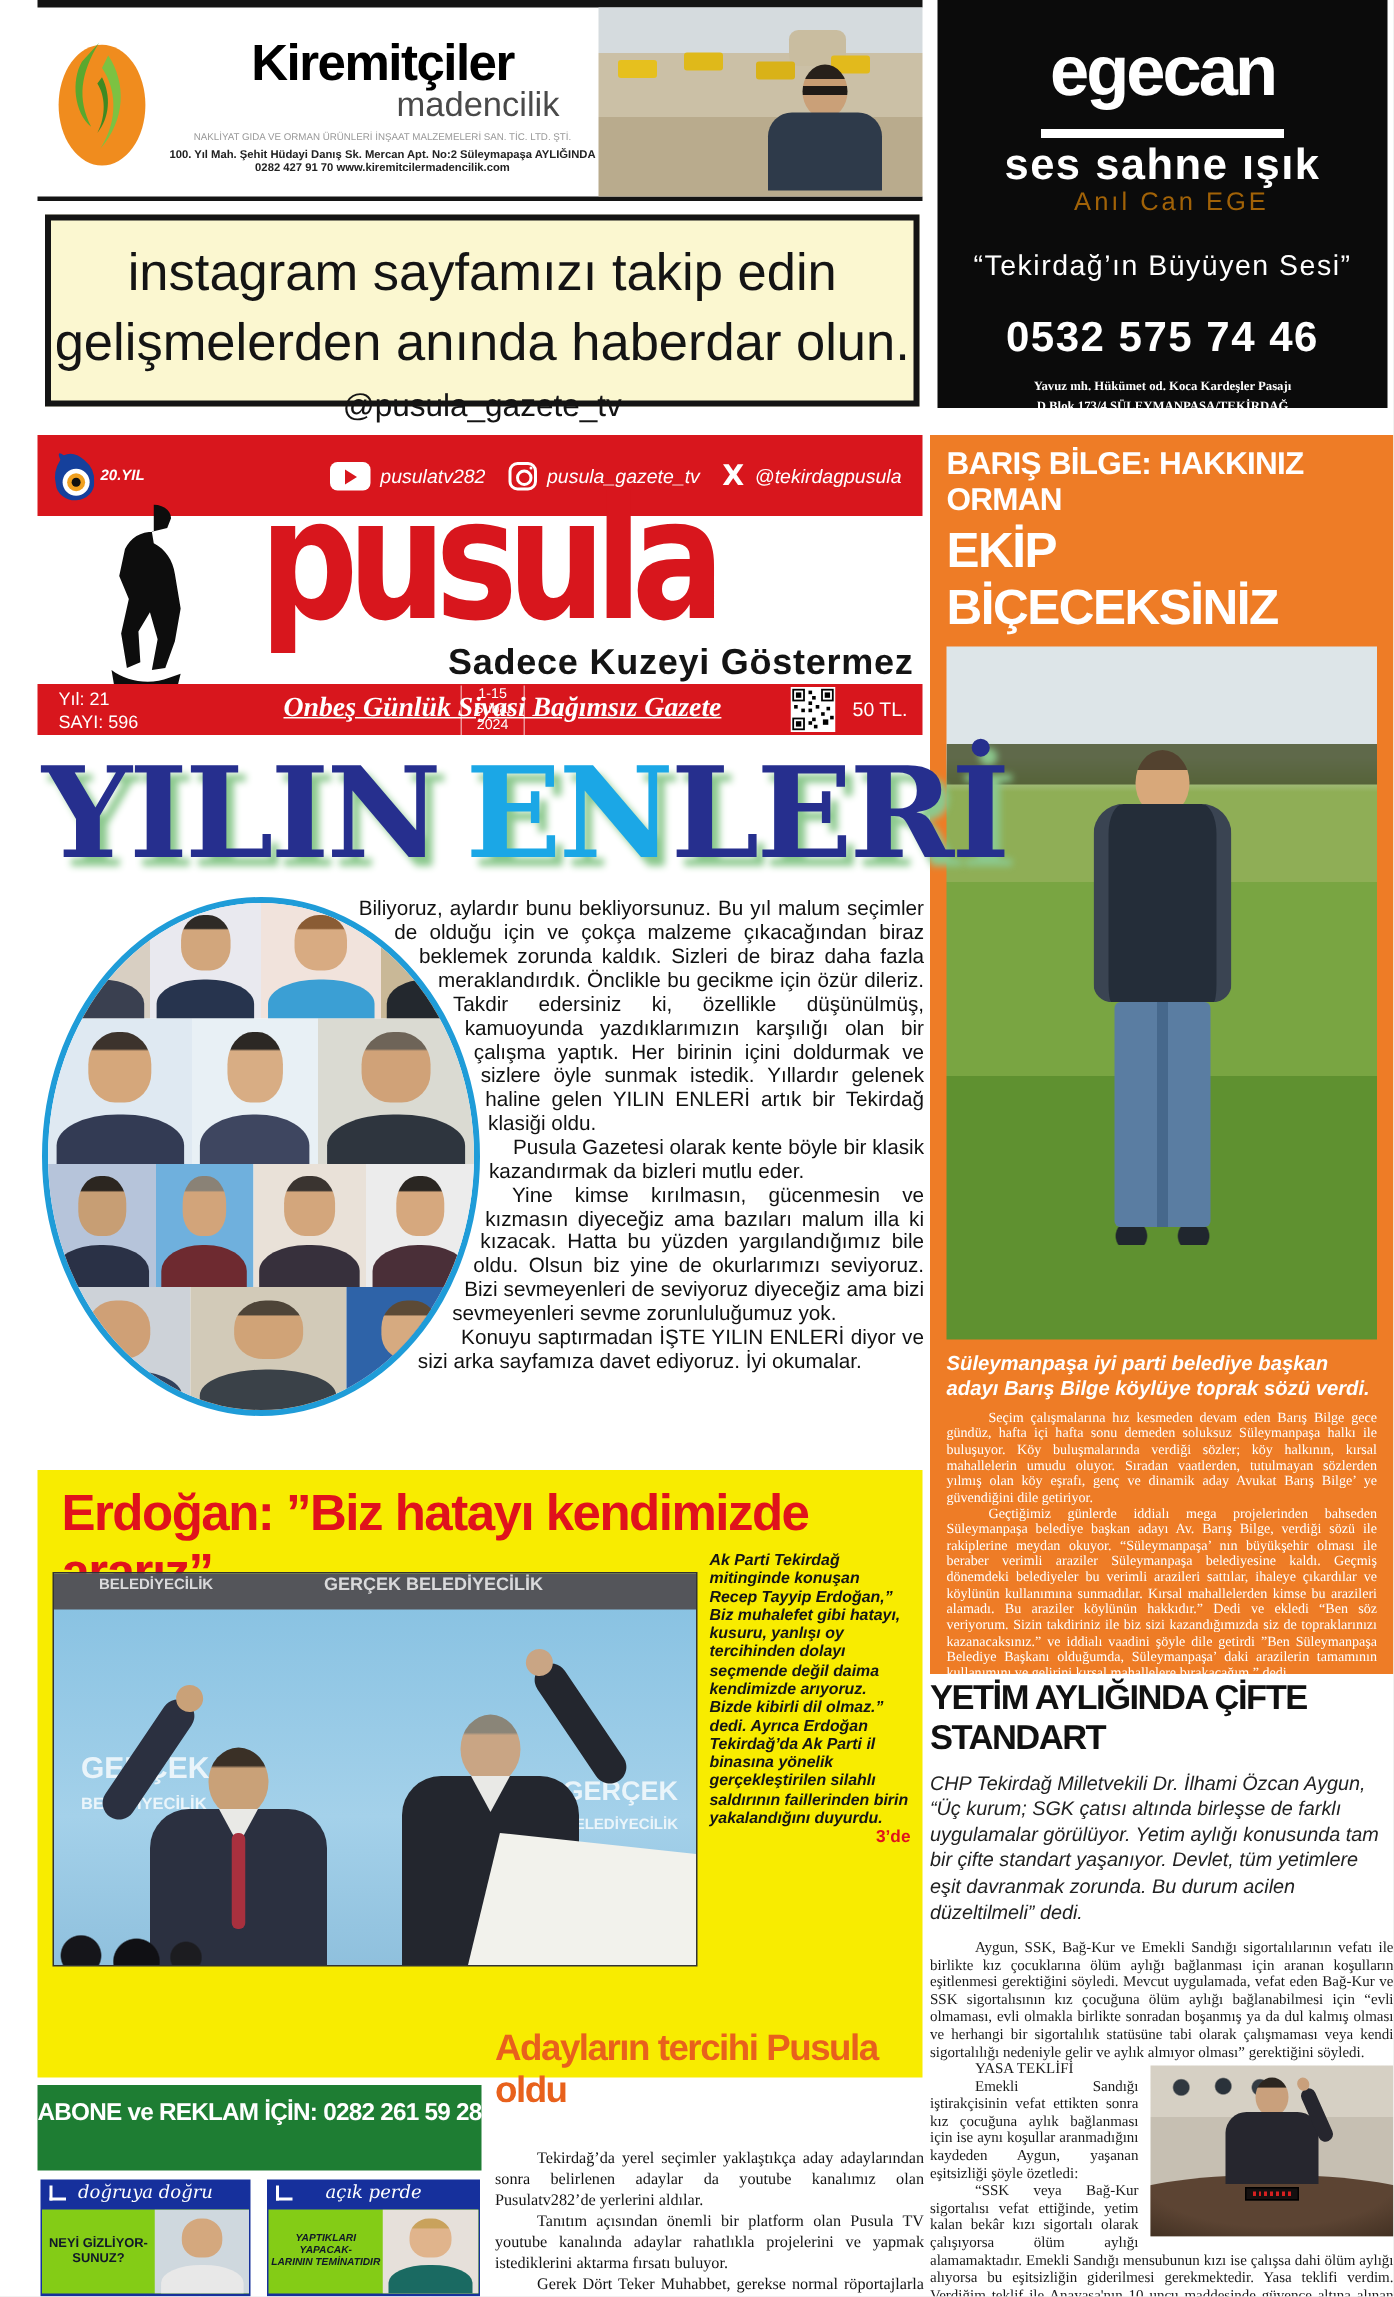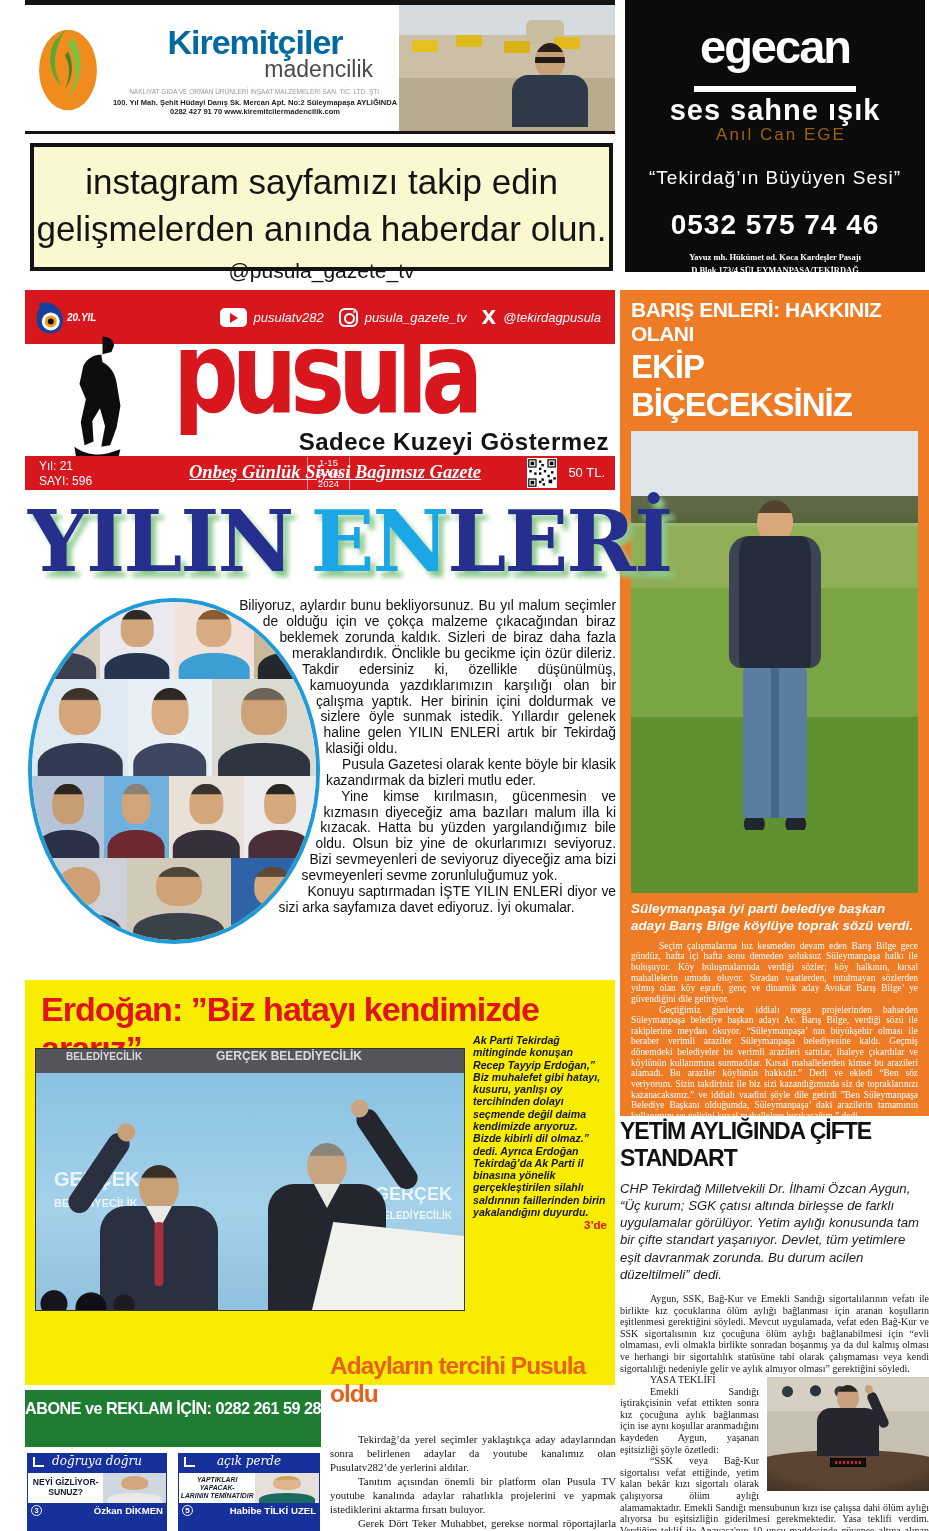--- a/index.html
+++ b/index.html
@@ -6,21 +6,21 @@
   html,body { background:#e8e8e8; }
   body { font-family:"Liberation Sans", sans-serif; }
   #page { position:relative; width:929px; height:1531px; background:#fff; margin:0 auto; overflow:hidden; }
 
   
   .kir-ad { position:absolute; left:25px; top:0; width:590px; height:134px;
             border-top:5px solid #141414; border-bottom:3px solid #141414;
             background:#fff; display:flex; align-items:stretch; }
   .kir-logo { width:86px; display:flex; align-items:center; justify-content:center; }
   .kir-text { width:288px; padding-top:18px; text-align:center; }
-  .kir-brand { font-size:34px; font-weight:800; color:#0369a1; letter-spacing:-1px; }
+  .kir-brand { font-size:34px; font-weight:800; color:#000000; letter-spacing:-1px; }
   .kir-sub { font-size:23px; color:#4a4a4a; margin-top:-6px; text-align:right; padding-right:26px; }
   .kir-l1 { font-size:6.5px; color:#999; margin-top:5px; }
   .kir-l2 { font-size:7.5px; color:#222; font-weight:700; margin-top:3px; }
   .kir-l3 { font-size:7.5px; color:#222; font-weight:700; }
   .kir-photo { flex:1; position:relative; overflow:hidden;
      background:linear-gradient(180deg,#d5dbde 0 24%, #cbc0a6 24% 58%, #b9ab8d 58% 100%); }
   .kir-machines { position:absolute; top:28%; left:6%; width:26px; height:12px; background:#e6c01e; border-radius:2px;
      box-shadow:44px -5px 0 #dfb91a, 92px 1px 0 #d9b218, 142px -3px 0 #e2ba1c, 120px -14px 0 6px #c9bda0; }
   .kir-man { position:absolute; right:22px; bottom:0; width:86px; height:88px; }
   .kir-man .head { width:30px; height:36px; margin:0 auto; border-radius:50%;
@@ -145,21 +145,21 @@
   
   .abone { position:absolute; left:25px; top:1390px; width:296px; height:57px; background:#1e7d33;
            color:#fff; font-weight:800; font-size:16.2px; text-align:center; padding-top:9px; letter-spacing:-0.5px; }
   .teaser { position:absolute; top:1453px; height:78px; background:#16309c; padding:1px; }
   .teaser.t1 { left:27px; width:140px; }
   .teaser.t2 { left:178px; width:142px; }
   .tz-head { position:relative; height:19px; color:#fff; font-style:italic; font-size:12px; text-align:center;
              font-family:"DejaVu Serif", serif; }
   .tz-head::before { content:""; position:absolute; left:5px; top:3px; width:9px; height:8px;
              border-left:2px solid #fff; border-bottom:2px solid #fff; }
-  .tz-body { position:relative; height:30px; background:#ffffff; display:flex; }
+  .tz-body { position:relative; height:56px; background:#84cc16; display:flex; }
   .tz-txt { flex:1.2; display:flex; flex-direction:column; justify-content:center; text-align:center;
             color:#101828; font-weight:800; line-height:1.15; }
   .tz-txt.big { font-size:8.6px; }
   .tz-txt.small { font-size:6.8px; font-style:italic; }
   .tz-av { flex:1; position:relative; overflow:hidden; }
   .tz-foot { height:15px; display:flex; align-items:center; color:#fff; padding:0 3px; }
   .tz-num { width:11px; height:11px; border:1px solid #fff; border-radius:50%; font-size:8px; font-weight:700;
             display:flex; align-items:center; justify-content:center; }
   .tz-author { margin-left:auto; font-size:9.6px; font-weight:800; }
 
@@ -311,21 +311,21 @@
             <rect x="13" y="21" width="2" height="2"></rect>
           <rect x="22" y="16" width="2" height="2"></rect>
             <rect x="10" y="19" width="2" height="2"></rect>
         </g>
       </svg>
       <div class="mb-price">50 TL.</div>
     </div>
   </div>
 
   <div class="orange">
-    <div class="or-kicker">BARIŞ ENLERİ: HAKKINIZ OLANI</div>
+    <div class="or-kicker">BARIŞ BİLGE: HAKKINIZ ORMAN</div>
     <div class="or-head">EKİP BİÇECEKSİNİZ</div>
     <div class="field">
       <div class="bb-man">
         <div class="bb-head"></div>
           <div class="bb-vest"></div>
           <div class="bb-legs"></div>
       </div>
     </div>
     <div class="or-cap">Süleymanpaşa iyi parti belediye başkan adayı Barış Bilge köylüye toprak sözü verdi.</div>
     <div class="or-body">

